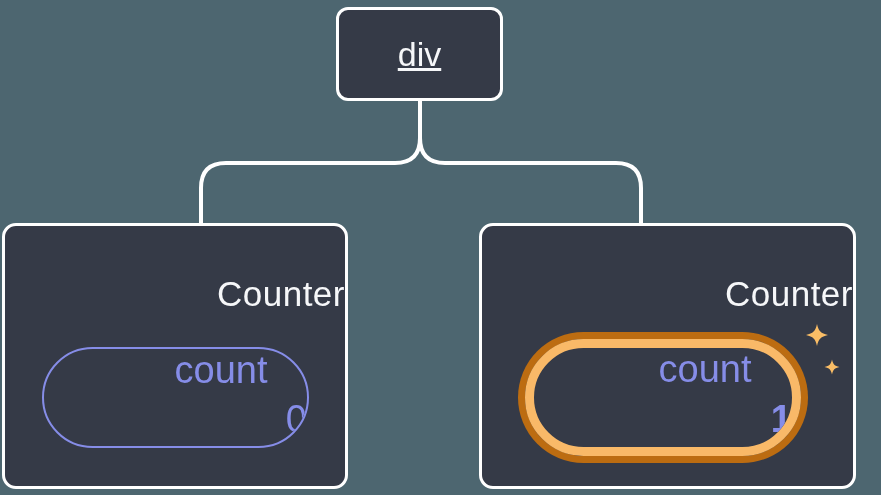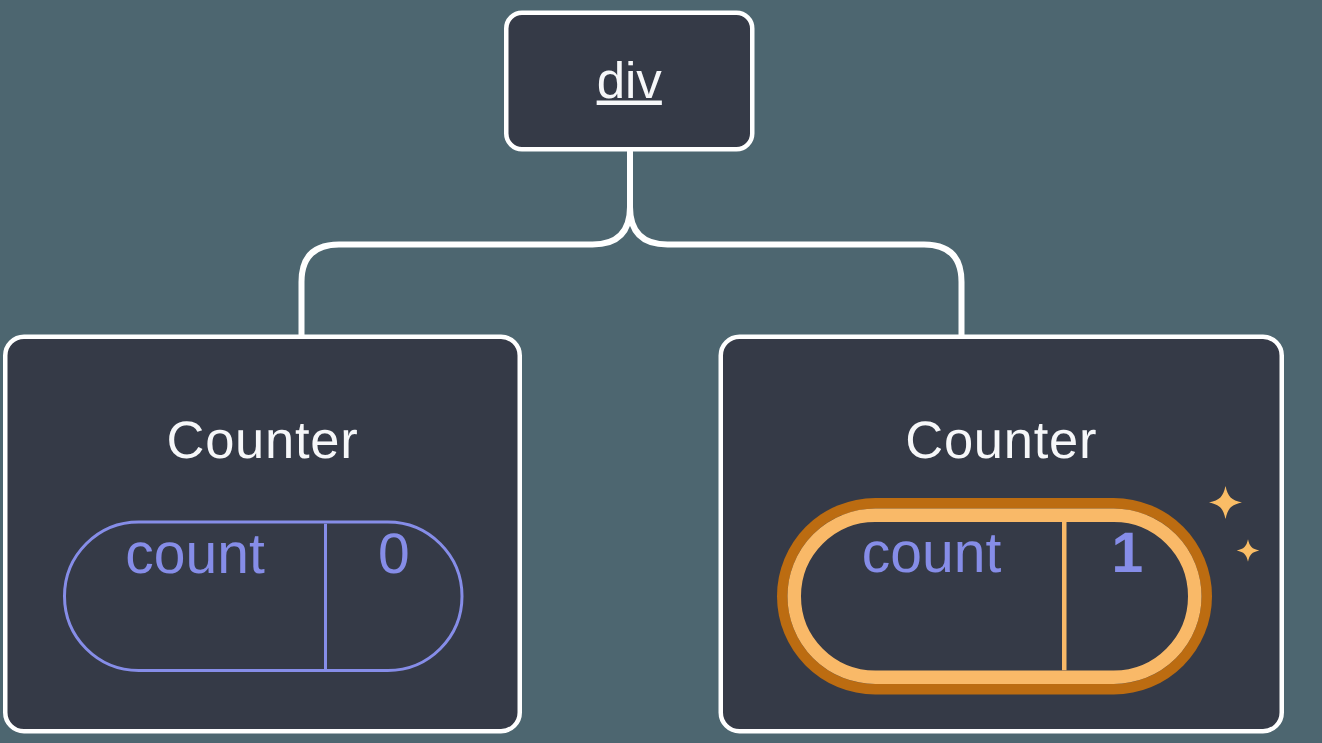--- a/index.html
+++ b/index.html
@@ -55,30 +55,31 @@
     text-decoration: underline;
   }
   .card {
     border-radius: 14px;
   }
   .card-left  { left: 2px;   top: 223px; width: 346px; height: 266px; }
   .card-right { left: 479px; top: 223px; width: 377px; height: 266px; }
   .card-title {
     position: absolute;
     left: 0; right: 0; top: 48px;
-    text-align: center;
+    text-align: right;
     color: var(--title-text);
     font-size: 35px;
     letter-spacing: 0.5px;
   }
   .pill {
     display: flex;
-    align-items: flex-start;
+    align-items: flex-end;
     border-radius: 999px;
     overflow: hidden;
+    flex-direction: column;
   }
   .pill-plain {
     position: absolute;
     left: 37px; top: 121px;
     width: 267px; height: 101px;
     border: 2.5px solid var(--state-purple);
   }
   .glow-wrap {
     position: absolute;
     left: 43px; top: 113px;

